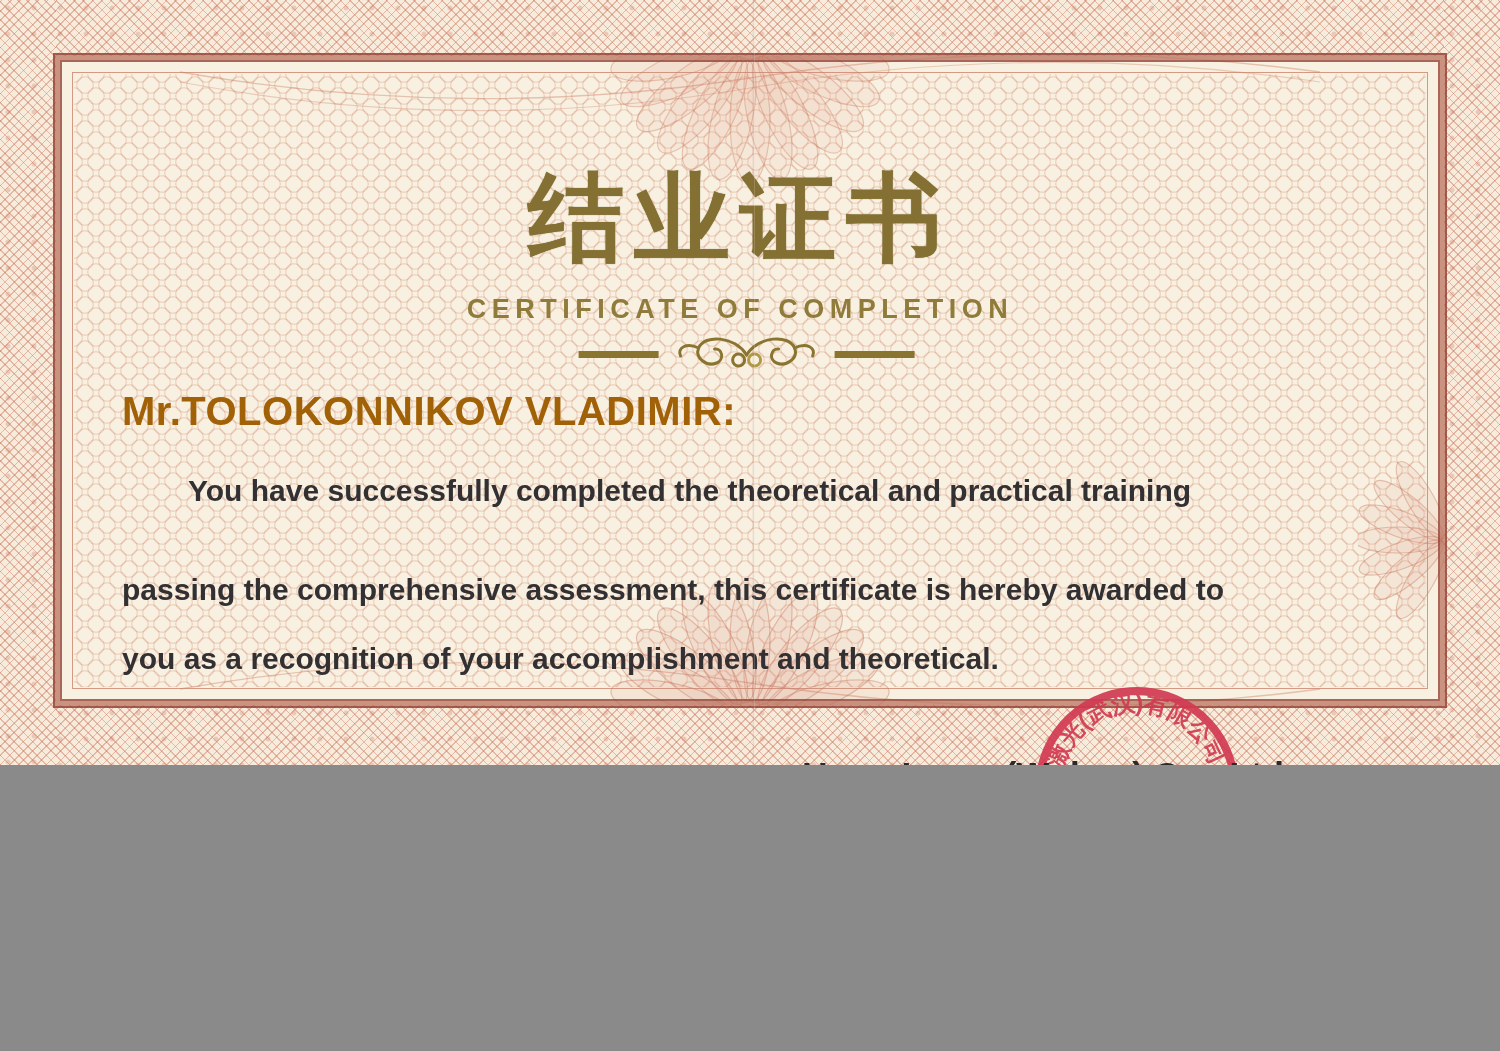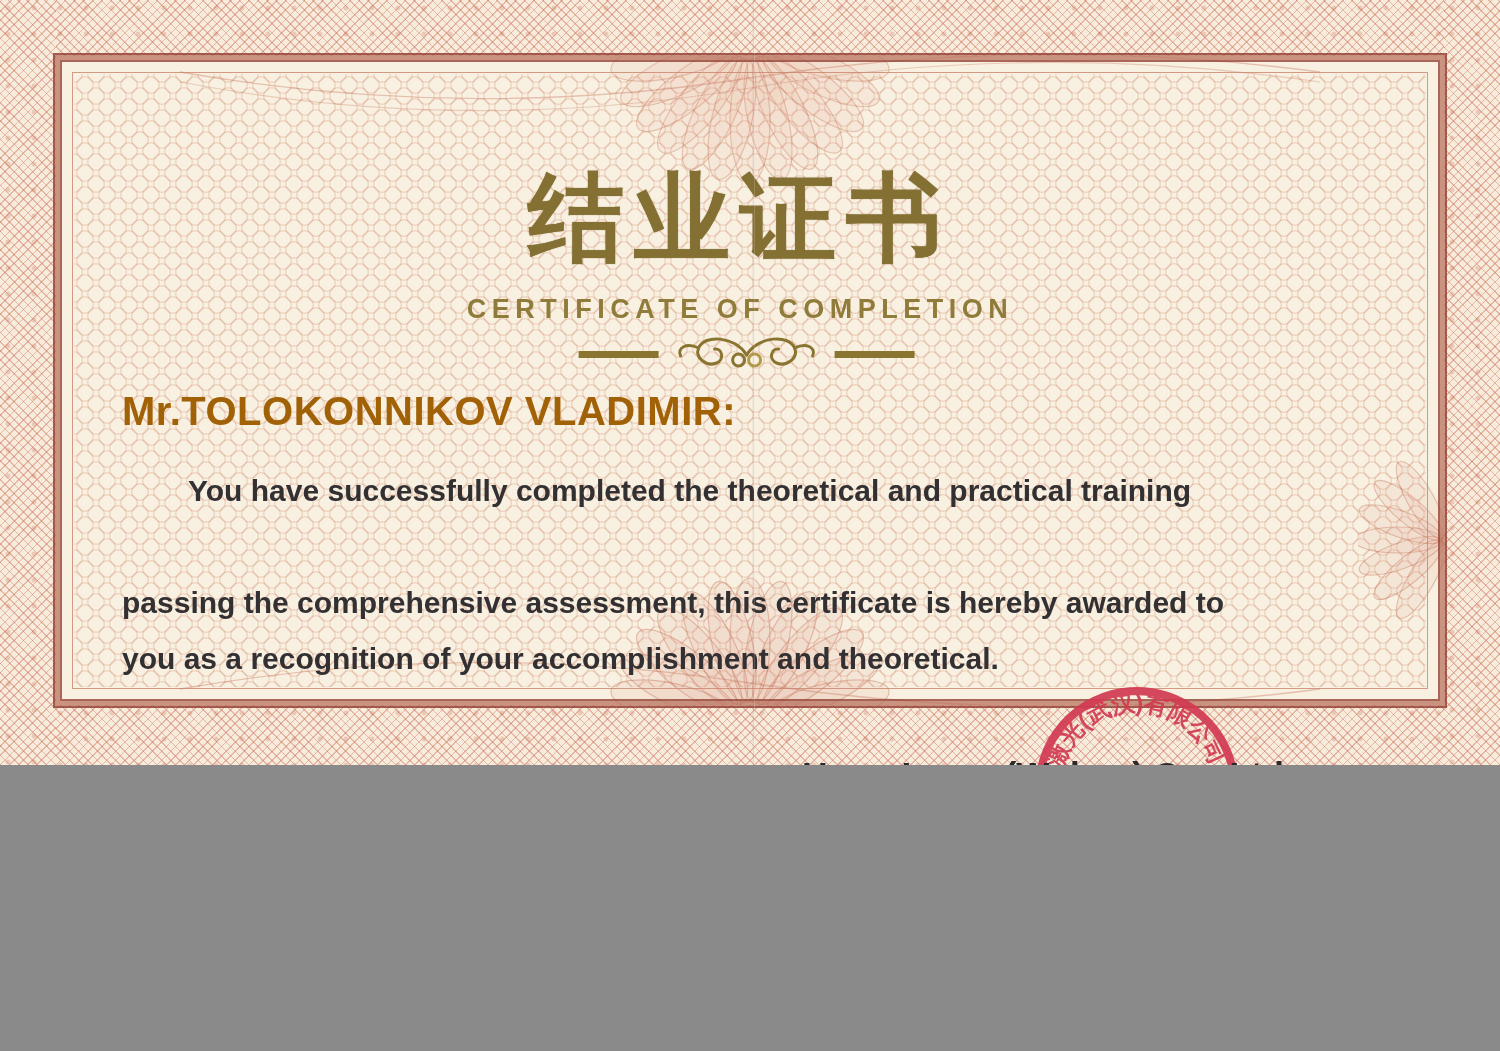--- a/index.html
+++ b/index.html
@@ -72,21 +72,21 @@
   .recipient{
     position:absolute; left:122px; top:389px; z-index:5;
     font-size:40px; font-weight:800; color:#a16207; letter-spacing:0.5px; white-space:nowrap;
   }
   .body-line{
     position:absolute; z-index:5; left:122px;
     font-size:30px; font-weight:700; color:#323032; letter-spacing:0px; white-space:nowrap;
   }
   .bl-0{top:474px; left:188px;}
   .bl-1{top:530px;}
-  .bl-2{top:586px;}
+  .bl-2{top:573px;}
   .bl-3{top:642px;}
   .issuer{
     position:absolute; left:1048px; top:755px; transform:translateX(-50%); z-index:5;
     font-size:35px; font-weight:800; color:#2b292b; white-space:nowrap;
   }
   .issue-date{
     position:absolute; left:1025px; top:818px; transform:translateX(-50%); z-index:5;
     font-size:35px; font-weight:800; color:#2b292b; white-space:nowrap;
   }
 

